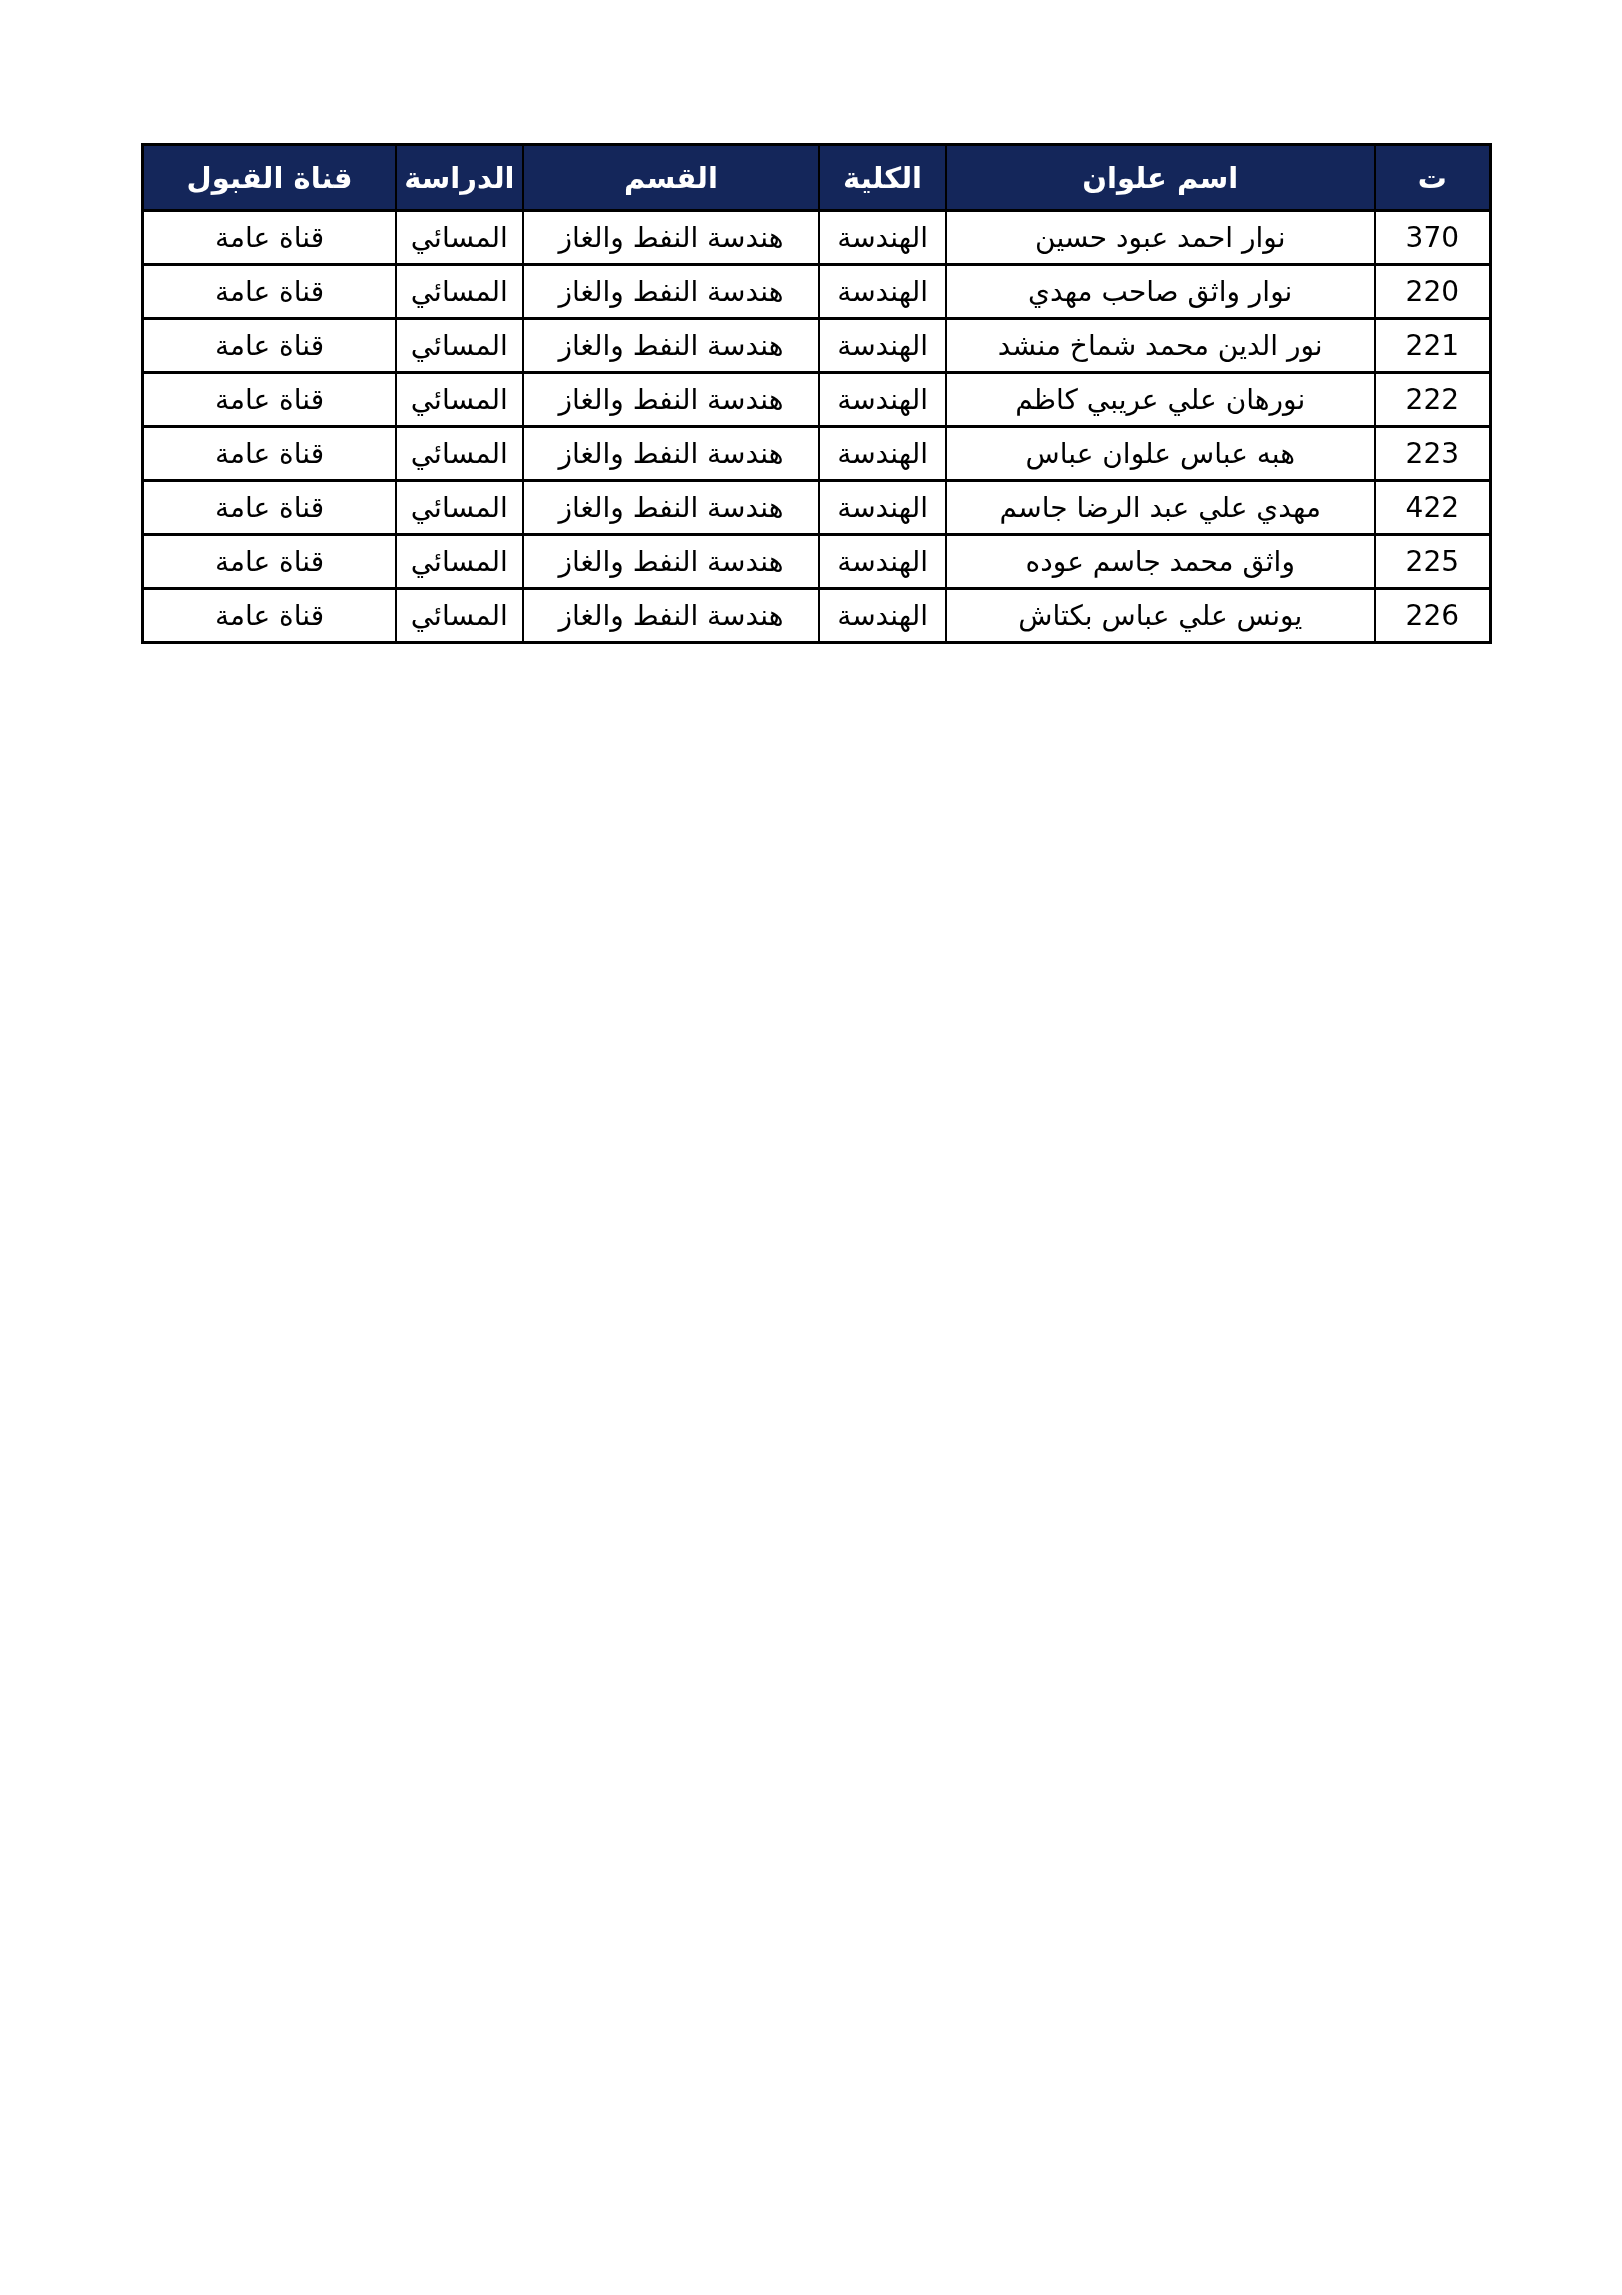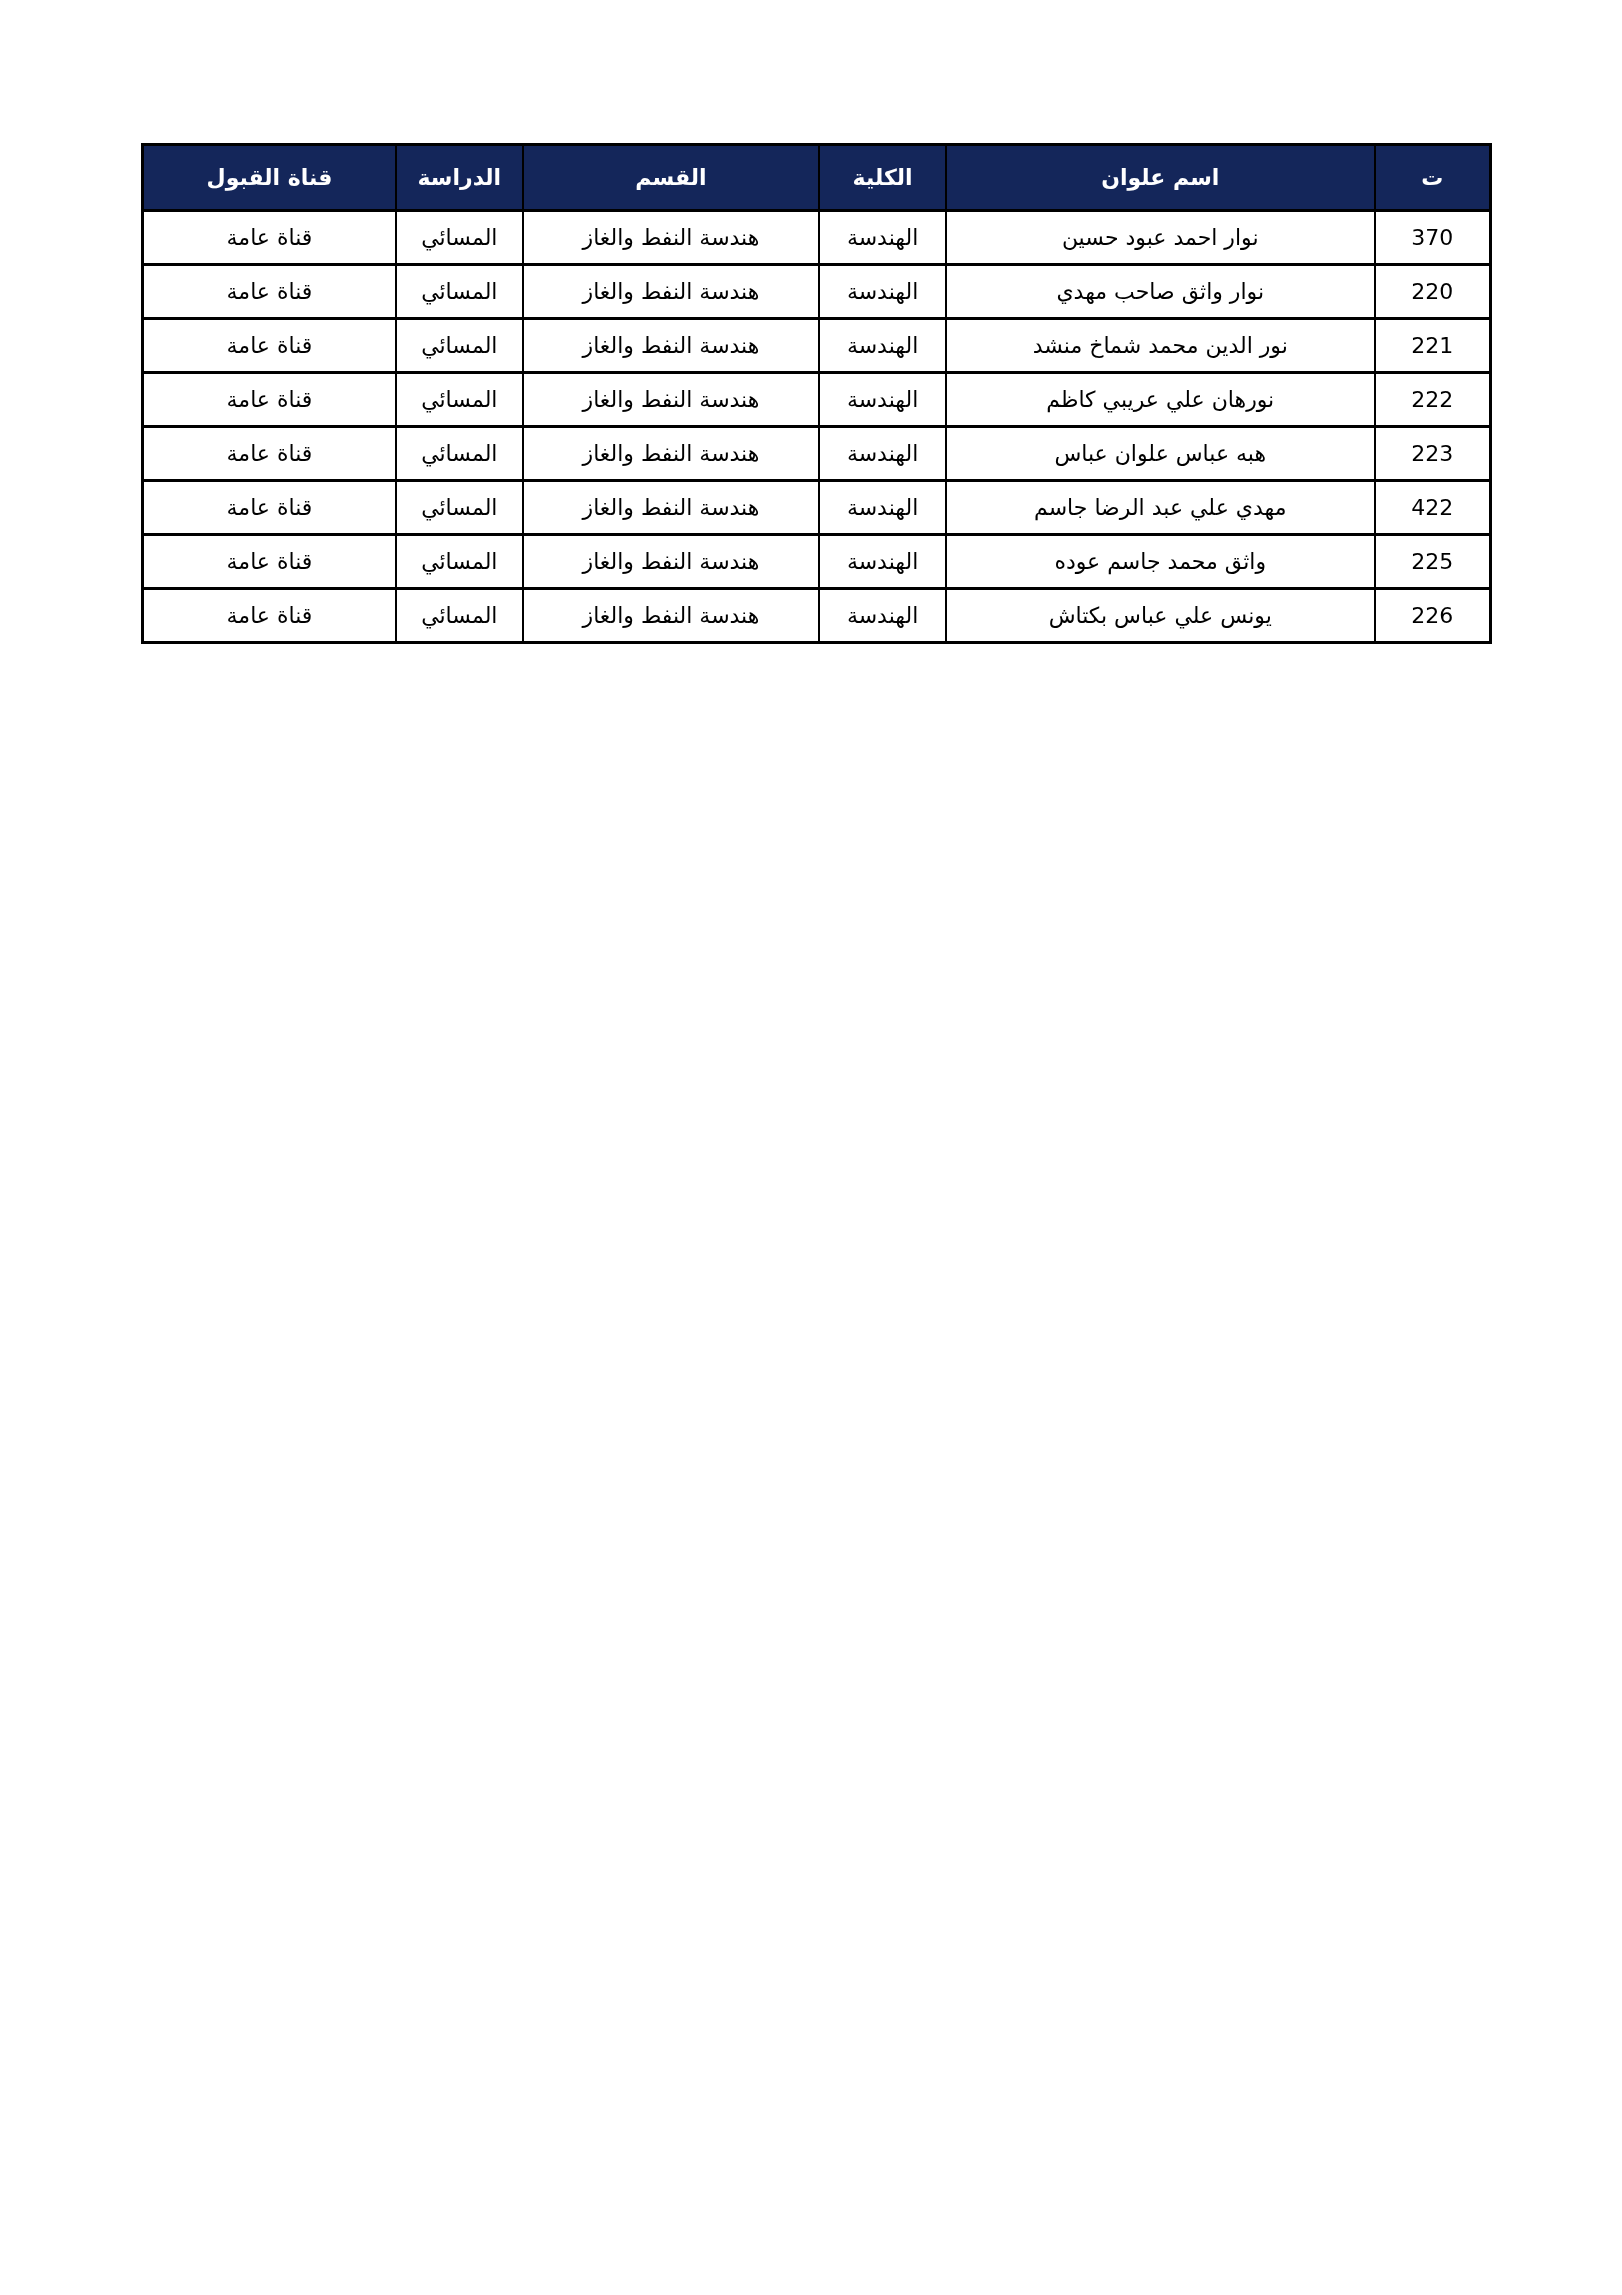--- a/index.html
+++ b/index.html
@@ -31,34 +31,34 @@
   table.students col.c-name    { width: 31.8%; }
   table.students col.c-college { width: 9.4%;  }
   table.students col.c-dept    { width: 22.0%; }
   table.students col.c-study   { width: 9.4%;  }
   table.students col.c-channel { width: 18.8%; }
 
   table.students th {
     background: #14265a;
     color: #ffffff;
     font-weight: bold;
-    font-size: 22px;
+    font-size: 29px;
     height: 63px;
     text-align: center;
     vertical-align: middle;
     border-top: 3.3px solid #000000;
     border-bottom: 3.3px solid #000000;
     border-left: 2.6px solid #000000;
     border-right: 2.6px solid #000000;
     padding: 0 6.5px;
   }
   table.students td {
     background: #ffffff;
     color: #000000;
-    font-size: 22px;
+    font-size: 28px;
     height: 51px;
     text-align: center;
     vertical-align: middle;
     border-top: 3.3px solid #000000;
     border-bottom: 3.3px solid #000000;
     border-left: 2px solid #000000;
     border-right: 2px solid #000000;
     padding: 0 6.5px;
     white-space: nowrap;
     overflow: hidden;

